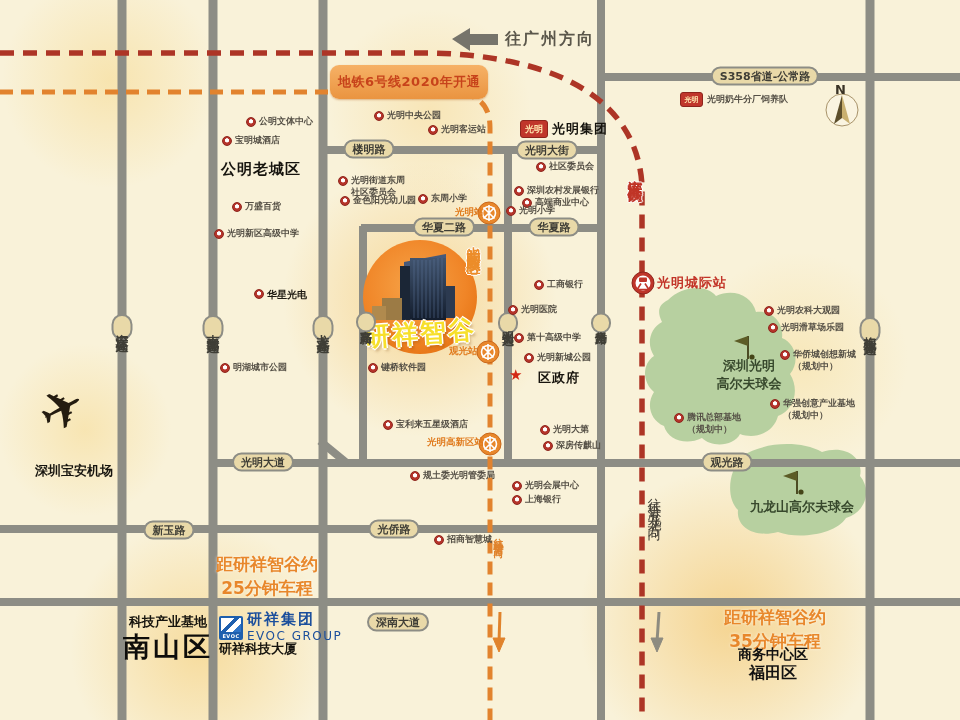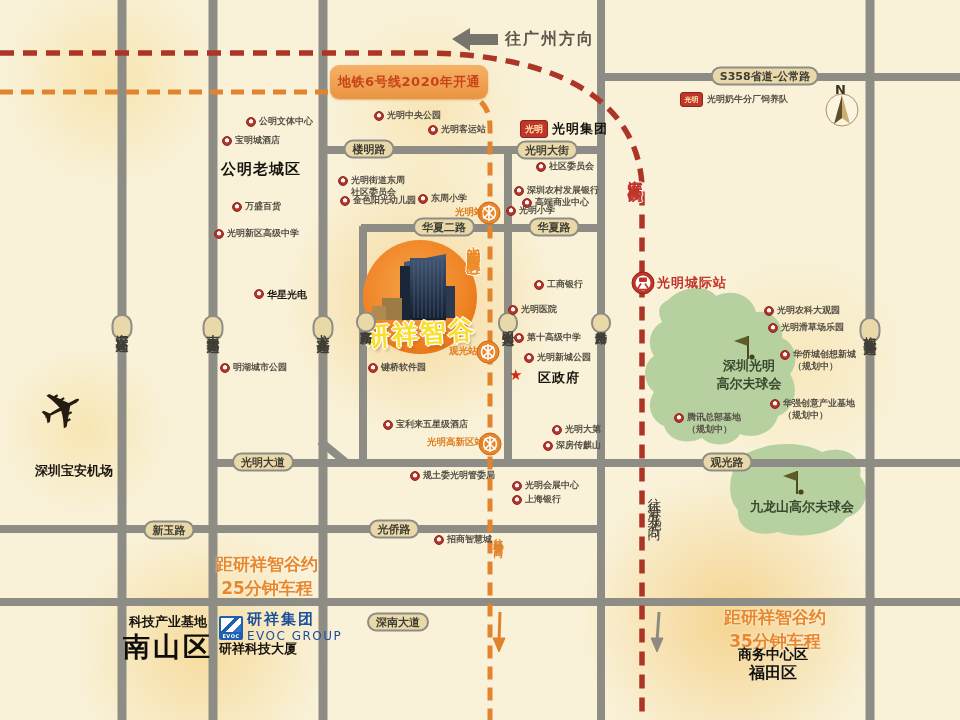--- a/index.html
+++ b/index.html
@@ -227,21 +227,21 @@
       <div class="poi" style="left: 522px; top: 197px;"><span class="dot"></span><span class="pt">高端商业中心</span></div>
       <div class="poi" style="left: 506px; top: 205px;"><span class="dot"></span><span class="pt">光明小学</span></div>
       <div class="poi b" style="left: 254px; top: 288px;"><span class="dot"></span><span class="pt">华星光电</span></div>
       <div class="poi" style="left: 220px; top: 362px;"><span class="dot"></span><span class="pt">明湖城市公园</span></div>
       <div class="poi" style="left: 368px; top: 362px;"><span class="dot"></span><span class="pt">键桥软件园</span></div>
       <div class="poi" style="left: 383px; top: 419px;"><span class="dot"></span><span class="pt">宝利来五星级酒店</span></div>
       <div class="poi" style="left: 508px; top: 279px; padding-left: 26px;"><span class="dot"></span><span class="pt">工商银行</span></div>
       <div class="poi" style="left: 508px; top: 304px;"><span class="dot"></span><span class="pt">光明医院</span></div>
       <div class="poi" style="left: 514px; top: 332px;"><span class="dot"></span><span class="pt">第十高级中学</span></div>
       <div class="poi" style="left: 524px; top: 352px;"><span class="dot"></span><span class="pt">光明新城公园</span></div>
-      <div class="poi" style="left: 552px; top: 424px;"><span class="dot"></span><span class="pt">光明大第</span></div>
+      <div class="poi" style="left: 540px; top: 424px;"><span class="dot"></span><span class="pt">光明大第</span></div>
       <div class="poi" style="left: 543px; top: 440px;"><span class="dot"></span><span class="pt">深房传麒山</span></div>
       <div class="poi" style="left: 410px; top: 470px;"><span class="dot"></span><span class="pt">规土委光明管委局</span></div>
       <div class="poi" style="left: 512px; top: 480px;"><span class="dot"></span><span class="pt">光明会展中心</span></div>
       <div class="poi" style="left: 512px; top: 494px;"><span class="dot"></span><span class="pt">上海银行</span></div>
       <div class="poi" style="left: 434px; top: 506px; margin-top: 28px;"><span class="dot"></span><span class="pt">招商智慧城</span></div>
       <div class="poi" style="left: 764px; top: 305px;"><span class="dot"></span><span class="pt">光明农科大观园</span></div>
       <div class="poi" style="left: 768px; top: 322px;"><span class="dot"></span><span class="pt">光明滑草场乐园</span></div>
       <div class="poi" style="left: 780px; top: 349px;"><span class="dot"></span><span class="pt">华侨城创想新城
 （规划中）</span></div>
       <div class="poi" style="left: 770px; top: 398px;"><span class="dot"></span><span class="pt">华强创意产业基地

